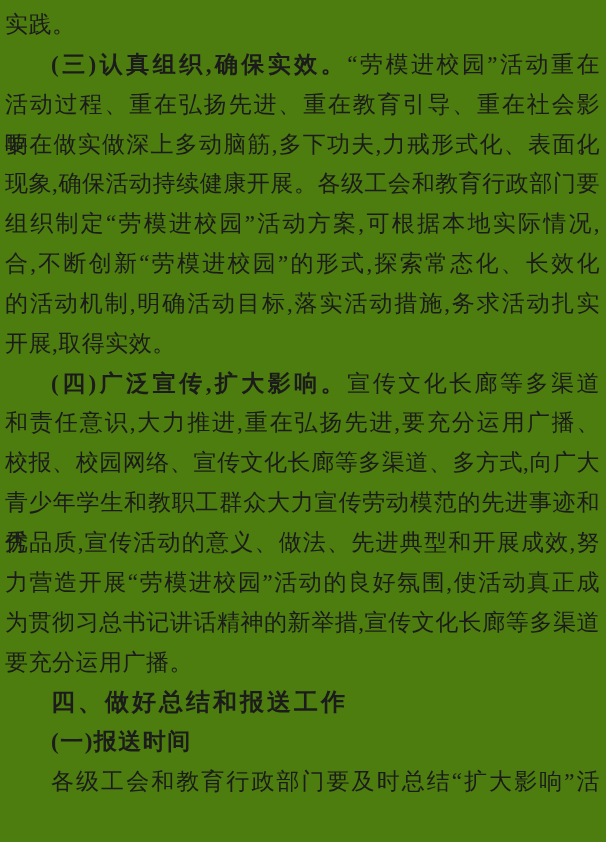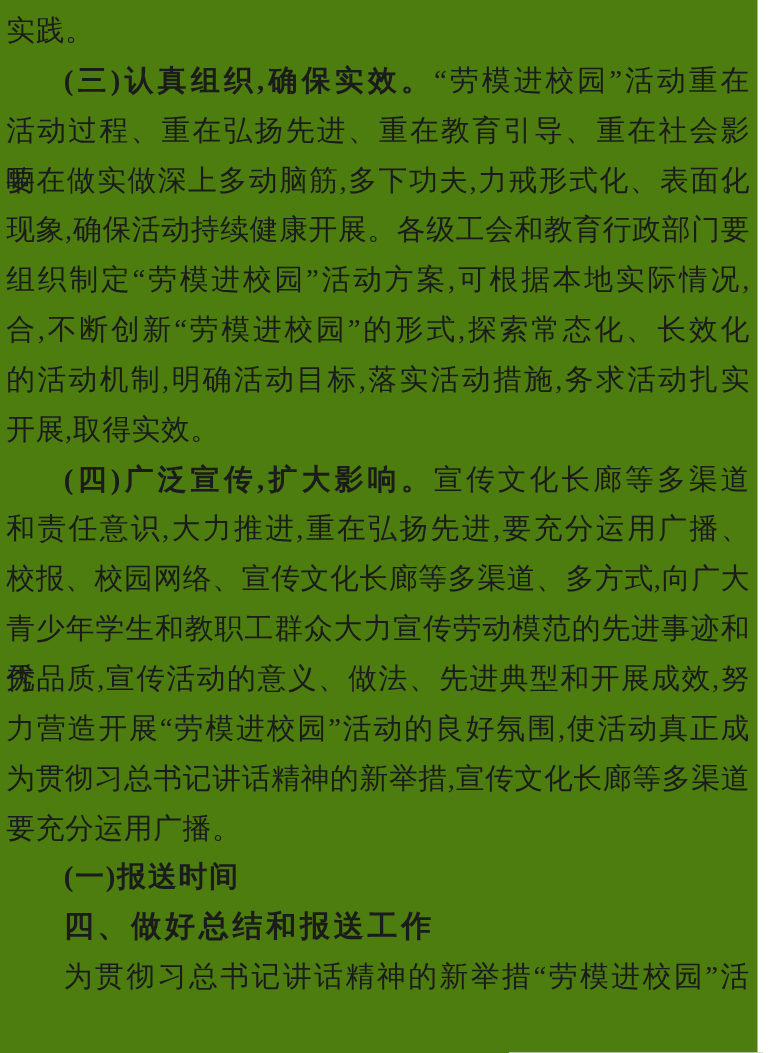--- a/index.html
+++ b/index.html
@@ -74,17 +74,17 @@
       <div class="line just"><span class="seg-body">的活动机制,明确活动目标,落实活动措施,务求活动扎实</span></div>
       <div class="line nojust"><span class="seg-body">开展,取得实效。</span></div>
       <div class="line just indent"><span class="seg-bold-kai">(四)广泛宣传,扩大影响。</span><span class="seg-body">宣传文化长廊等多渠道</span></div>
       <div class="line just"><span class="seg-body">和责任意识,大力推进,重在弘扬先进,要充分运用广播、</span></div>
       <div class="line just"><span class="seg-body">校报、校园网络、宣传文化长廊等多渠道、多方式,向广大</span></div>
       <div class="line just"><span class="seg-body">青少年学生和教职工群众大力宣传劳动模范的先进事迹和优</span></div>
       <div class="line just"><span class="seg-body">秀品质,宣传活动的意义、做法、先进典型和开展成效,努</span></div>
       <div class="line just"><span class="seg-body">力营造开展“劳模进校园”活动的良好氛围,使活动真正成</span></div>
       <div class="line just"><span class="seg-body">为贯彻习总书记讲话精神的新举措,宣传文化长廊等多渠道</span></div>
       <div class="line nojust"><span class="seg-body">要充分运用广播。</span></div>
+      <div class="line nojust indent"><span class="seg-bold-hei">四、做好总结和报送工作</span></div>
       <div class="line nojust indent"><span class="seg-bold-kai">(一)报送时间</span></div>
-      <div class="line nojust indent"><span class="seg-bold-hei">四、做好总结和报送工作</span></div>
-      <div class="line just indent"><span class="seg-body">为贯彻习总书记讲话精神的新举措“劳模进校园”活</span></div>
+      <div class="line just indent"><span class="seg-body">各级工会和教育行政部门要及时总结“扩大影响”活</span></div>
     </div>
 </div>
 
 </body></html>

